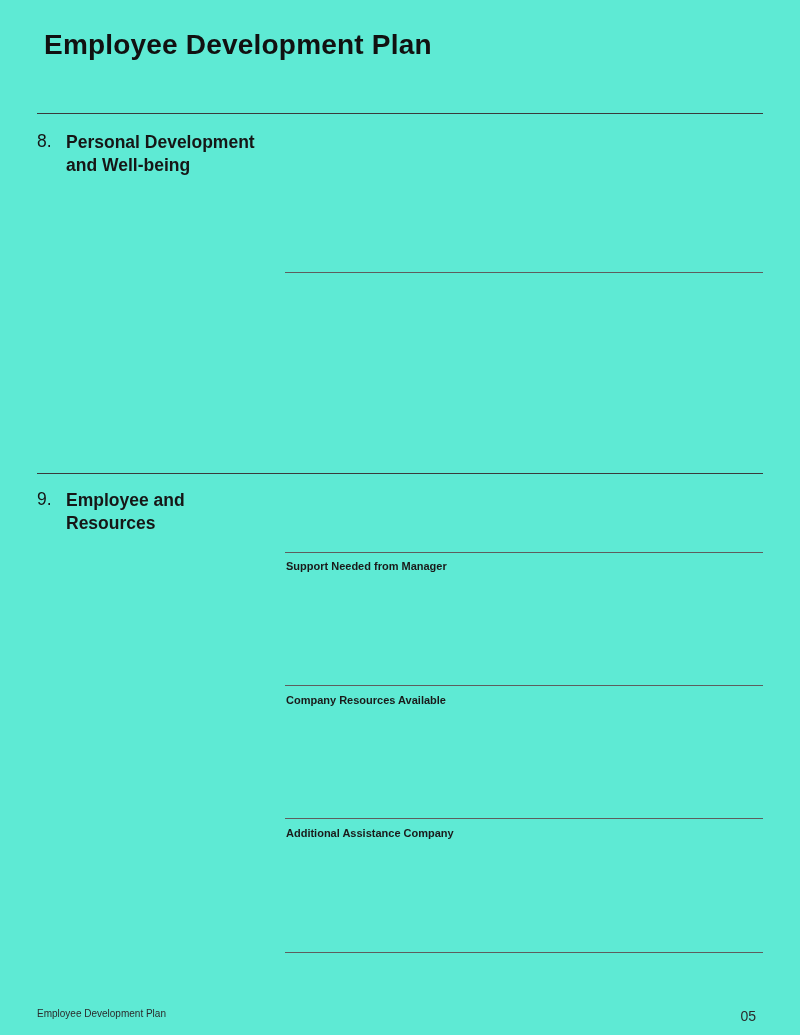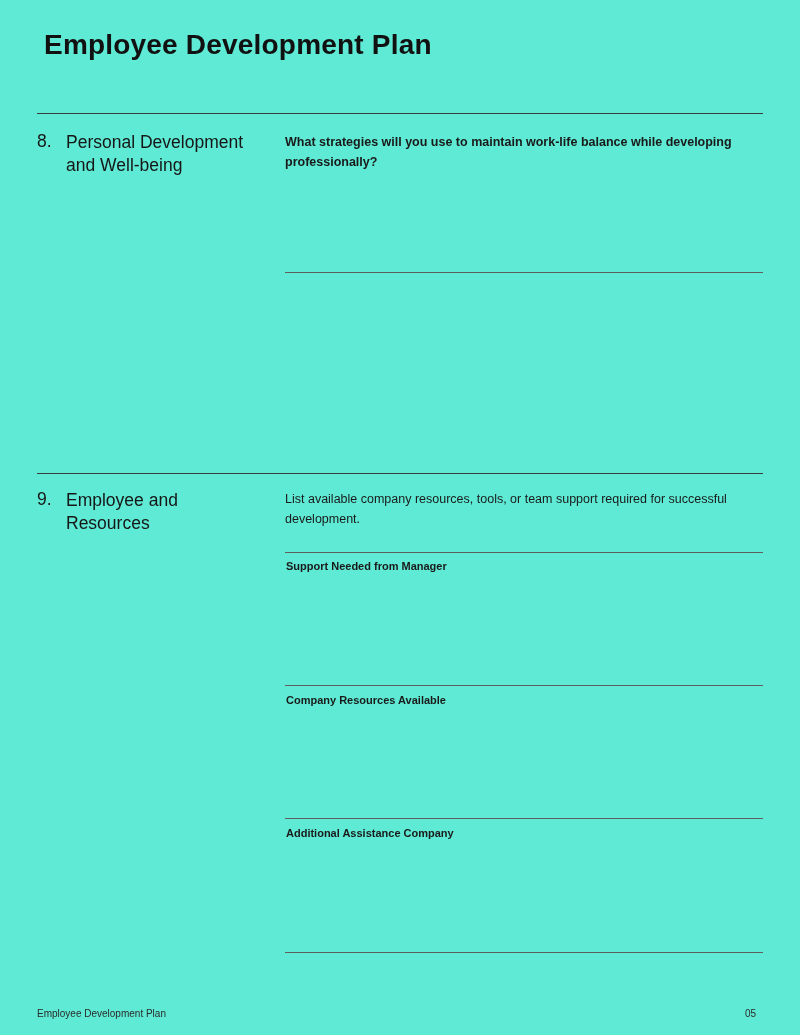--- a/index.html
+++ b/index.html
@@ -32,21 +32,21 @@
     font-size: 17.5px;
     font-weight: 400;
     color: #161616;
   }
   .sec-title {
     position: absolute;
     left: 66px;
     width: 200px;
     font-size: 17.5px;
     line-height: 23px;
-    font-weight: 400;
+    font-weight: 700;
     color: #161616;
   }
   .q {
     position: absolute;
     left: 285px;
     width: 482px;
     font-size: 12.5px;
     font-weight: 700;
     line-height: 20px;
     color: #1a1a1a;
@@ -79,49 +79,47 @@
     left: 37px;
     top: 1008px;
     font-size: 10px;
     font-weight: 400;
     color: #2b2b2b;
   }
   .footer-right {
     position: absolute;
     right: 44px;
     top: 1008px;
-    font-size: 10px;
+    font-size: 14px;
     font-weight: 400;
     color: #2b2b2b;
   }
 </style>
 </head>
 <body>
 
 <div class="page">
 
   <h1 class="doc-title">Employee Development Plan</h1>
 
   <div class="rule full" style="top:113px"></div>
 
   <div class="sec-num" style="top:131px">8.</div>
   <div class="sec-title" style="top:131px">Personal Development and Well-being</div>
 
-  <div class="q" style="top:132px">What strategies will you use to maintain work-life balance while developing professionally?</div>
   <div class="answer-space" style="top:173px;height:98px"></div>
   <div class="rule col" style="top:272px"></div>
 
   <div class="answer-space" style="top:322px;height:150px"></div>
 
   <div class="rule full" style="top:473px"></div>
 
   <div class="sec-num" style="top:489px">9.</div>
   <div class="sec-title" style="top:489px">Employee and Resources</div>
 
-  <div class="intro" style="top:489px">List available company resources, tools, or team support required for successful development.</div>
 
   <div class="rule col" style="top:552px"></div>
   <div class="flabel" style="top:560px">Support Needed from Manager</div>
   <div class="answer-space" style="top:580px;height:104px"></div>
 
   <div class="rule col" style="top:685px"></div>
   <div class="flabel" style="top:694px">Company Resources Available</div>
   <div class="answer-space" style="top:714px;height:103px"></div>
 
   <div class="rule col" style="top:818px"></div>

